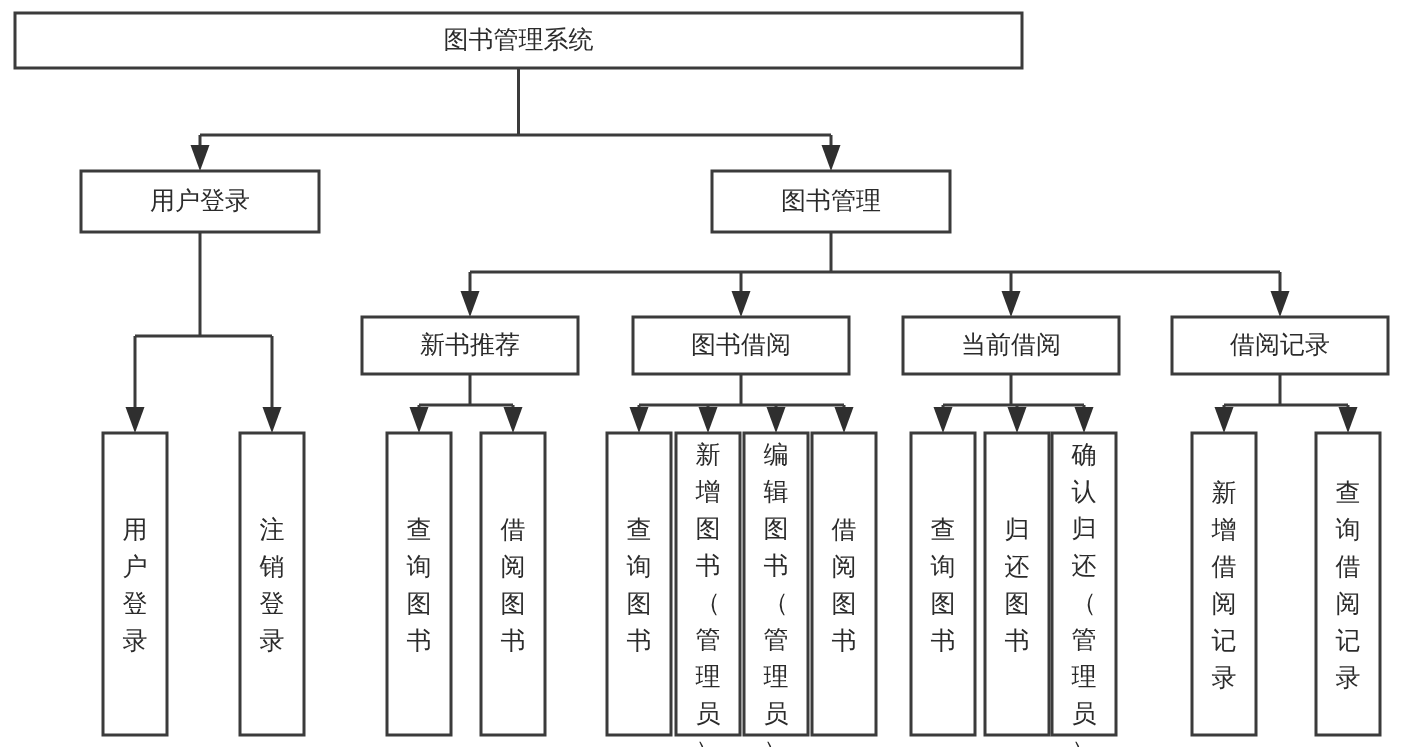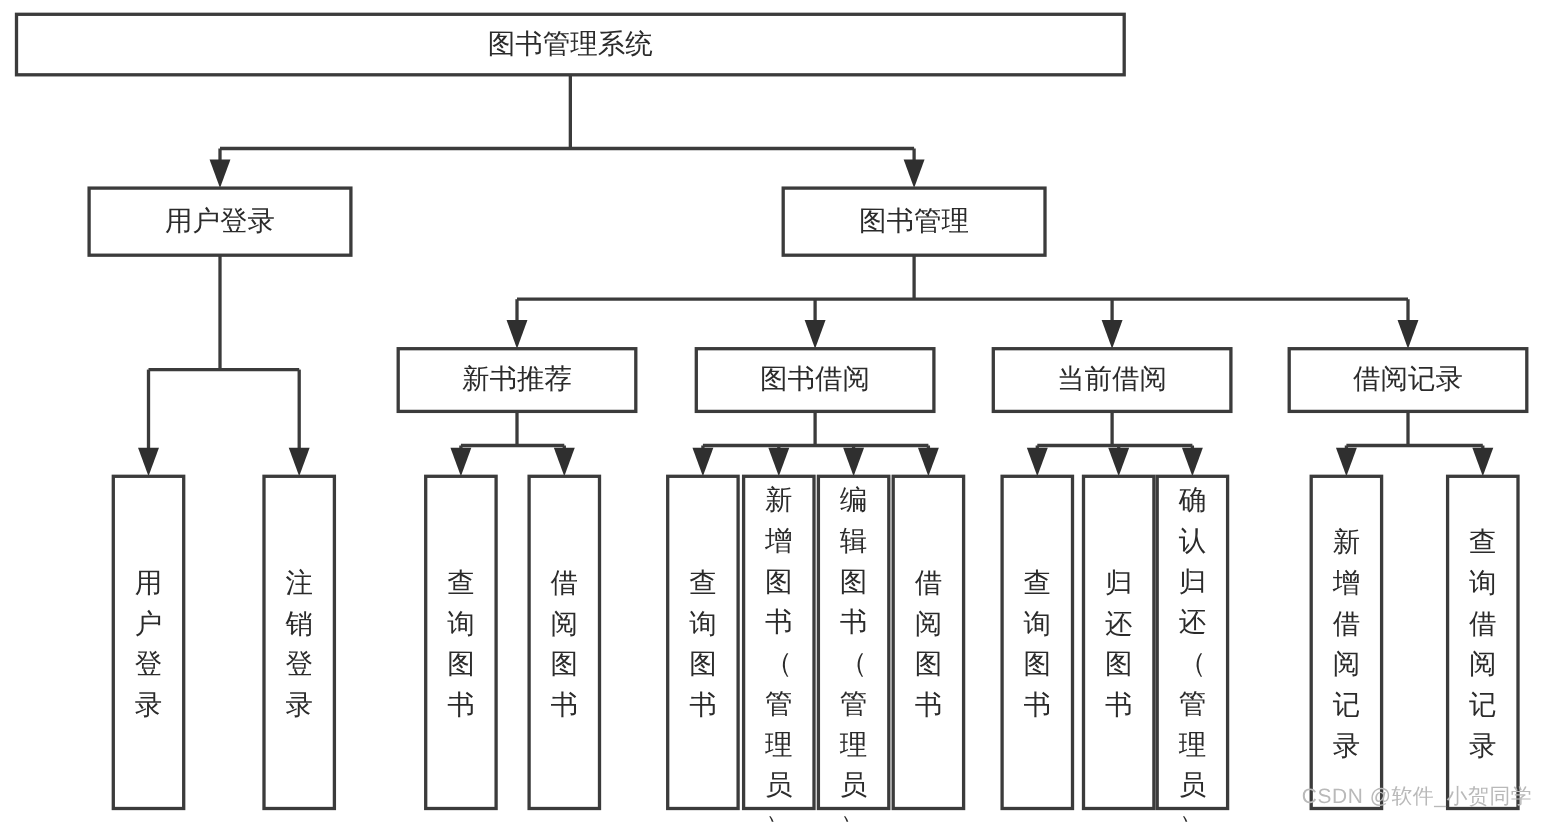--- a/index.html
+++ b/index.html
@@ -215,14 +215,13 @@
         <g>
           <rect x="1192" y="433" width="64" height="302" class="node-box"></rect>
           <text x="1224" class="node-label-vertical"><tspan x="1224" y="501">新</tspan><tspan x="1224" y="538">增</tspan><tspan x="1224" y="575">借</tspan><tspan x="1224" y="612">阅</tspan><tspan x="1224" y="649">记</tspan><tspan x="1224" y="686">录</tspan></text>
         </g>
         <g>
           <rect x="1316" y="433" width="64" height="302" class="node-box"></rect>
           <text x="1348" class="node-label-vertical"><tspan x="1348" y="501">查</tspan><tspan x="1348" y="538">询</tspan><tspan x="1348" y="575">借</tspan><tspan x="1348" y="612">阅</tspan><tspan x="1348" y="649">记</tspan><tspan x="1348" y="686">录</tspan></text>
         </g>
       </g>
   </svg>
-  <div class="watermark-text">CSDN @软件_小贺同学</div>
 </div>
 
 </body></html>

